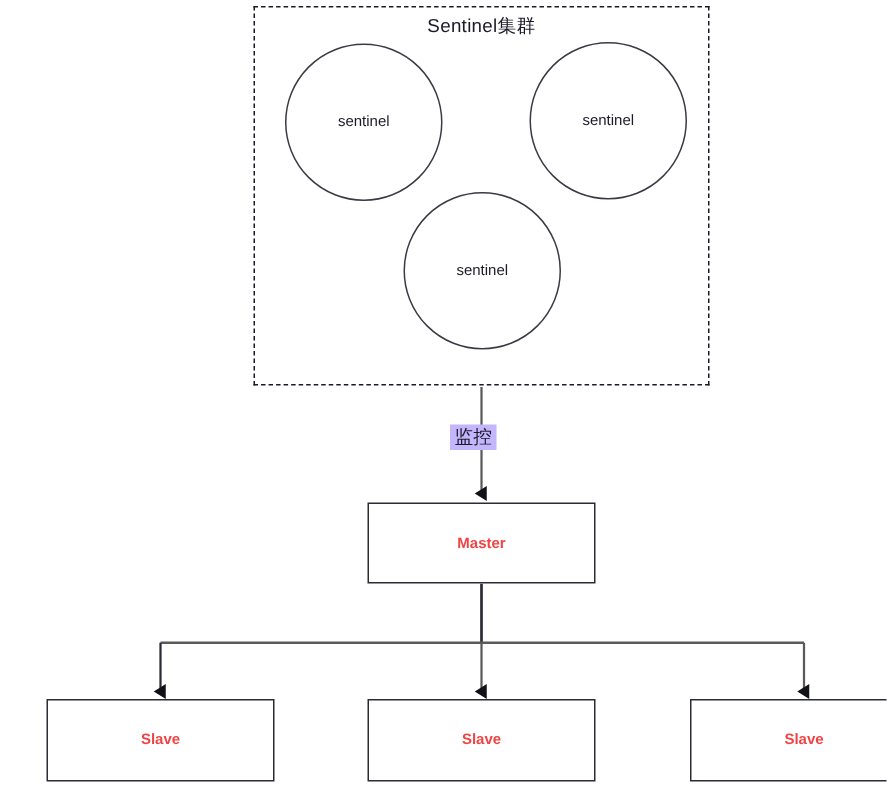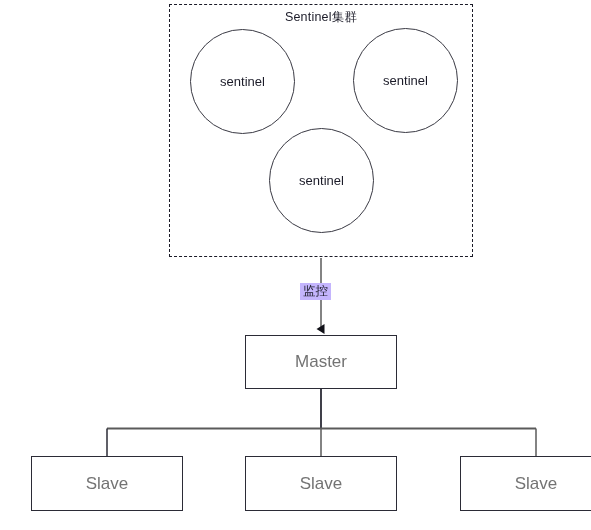--- a/index.html
+++ b/index.html
@@ -54,44 +54,45 @@
     position: absolute;
     border: 1.1px solid #3a3a44;
     border-radius: 50%;
     box-sizing: border-box;
     background: #ffffff;
     display: flex;
     align-items: center;
     justify-content: center;
   }
   .circle span {
-    font-size: 13px;
+    font-size: 10px;
     color: #1b1b28;
   }
   .circle-1 { left: 164px; top: 29px;  width: 105px; height: 105px; }
   .circle-2 { left: 327px; top: 28px;  width: 105px; height: 105px; }
   .circle-3 { left: 243px; top: 128px; width: 105px; height: 105px; z-index: 3; }
 
   
   .node-box {
     position: absolute;
     border: 1.4px solid #2b2b36;
     box-sizing: border-box;
     background: #ffffff;
     display: flex;
     align-items: center;
     justify-content: center;
     z-index: 4;
   }
   .node-box span {
-    font-size: 17px;
-    color: #737373;
+    font-size: 10px;
+    color: #ef4444;
+    font-weight: bold;
   }
   .master-box { left: 219px; top: 335px; width: 152px; height: 54px; }
-  .slave-box  { top: 456px; width: 152px; height: 55px; }
+  .slave-box  { top: 466px; width: 152px; height: 55px; }
   .slave-1 { left: 5px; }
   .slave-2 { left: 219px; }
   .slave-3 { left: 434px; }
 
   
   .edge-label {
     position: absolute;
     font-size: 12.5px;
     color: #1b1b28;
     background: #c4b5fd;

